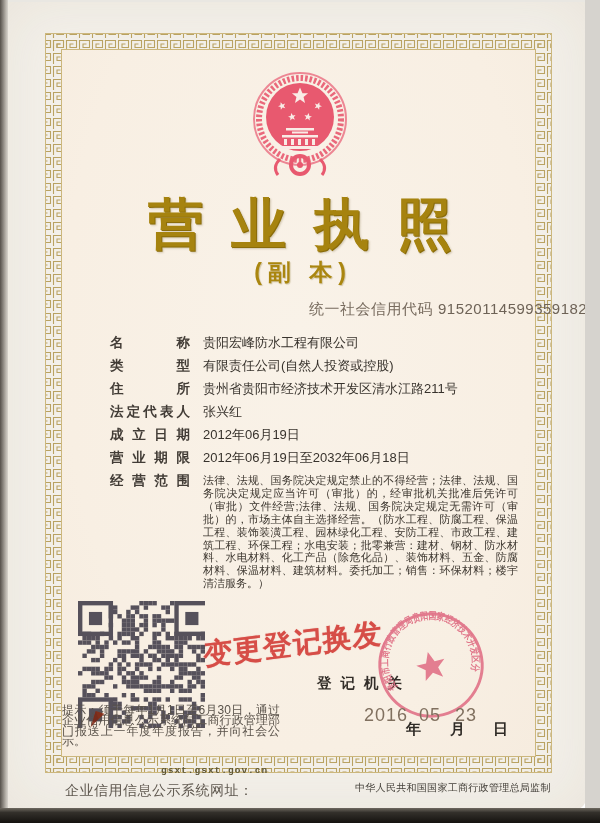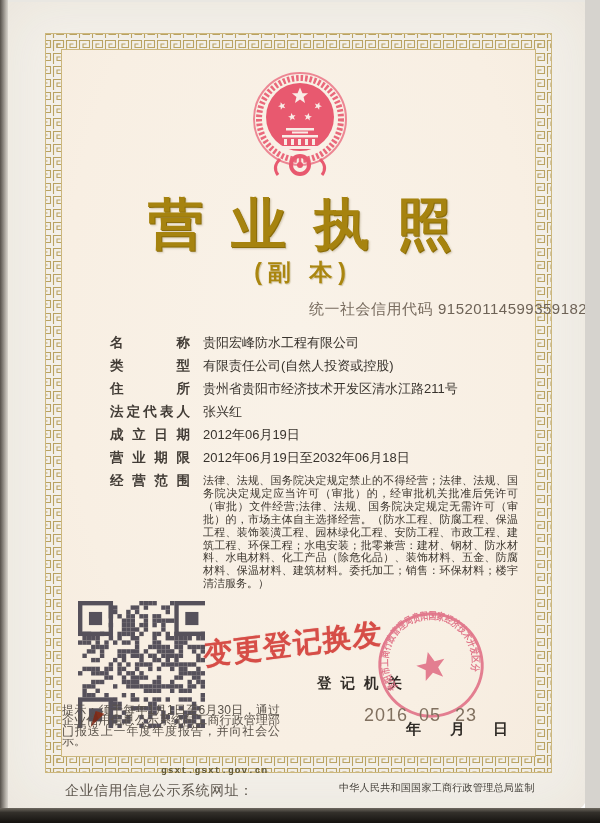--- a/index.html
+++ b/index.html
@@ -109,21 +109,21 @@
   .url{
     position:absolute;left:161px;top:765px;
     font-size:9.5px;font-weight:700;color:#5f5736;
     letter-spacing:1px;font-family:"Liberation Mono","DejaVu Sans Mono",monospace;
   }
   .footer-left{
     position:absolute;left:51px;top:782px;
     font-size:14px;color:#5e574e;letter-spacing:.5px;margin-left:14px;
   }
   .footer-right{
-    position:absolute;left:339px;top:781px;
+    position:absolute;left:355px;top:781px;
     font-size:10px;color:#44403a;letter-spacing:.3px;
   }
 </style>
 </head>
 <body>
 
 <div class="photo">
   <div class="edge-top"></div>
   <div class="paper"></div>
   <div class="inner-panel"></div>

